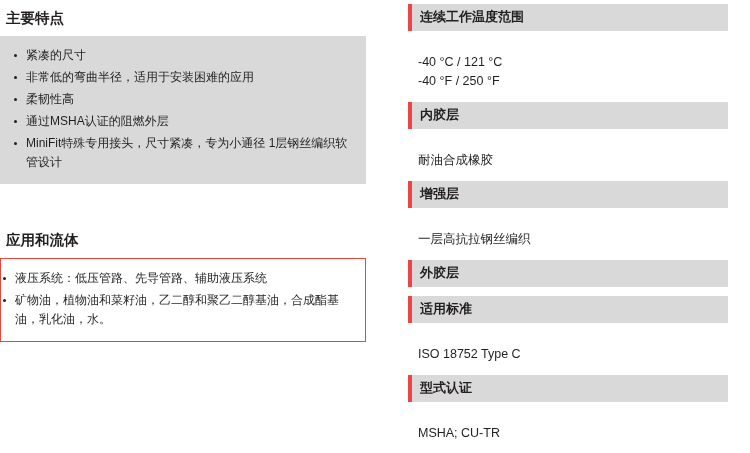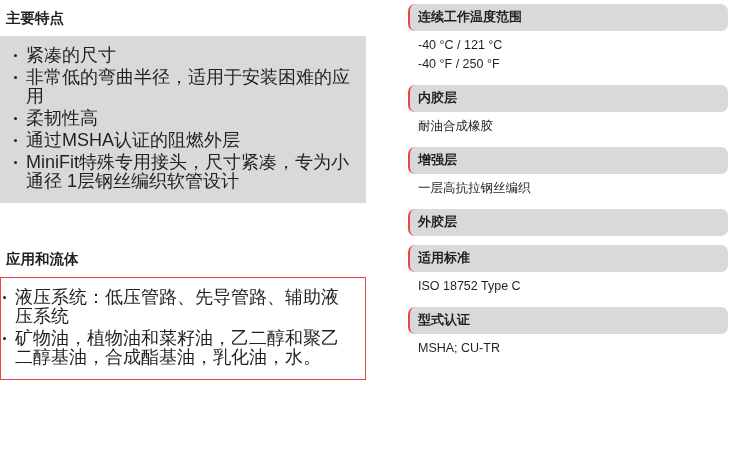--- a/index.html
+++ b/index.html
@@ -52,21 +52,21 @@
   }
 
   ul.bullets {
     list-style: none;
     margin: 0;
     padding: 0;
   }
   ul.bullets li {
     position: relative;
     padding-left: 14px;
-    font-size: 18px;
+    font-size: 12px;
     line-height: 19px;
     margin-bottom: 3px;
     color: #231f20;
   }
   ul.bullets li:last-child { margin-bottom: 0; }
   ul.bullets li::before {
     content: "";
     position: absolute;
     left: 2px;
     top: 8px;
@@ -84,30 +84,29 @@
     left: 408px;
     top: 4px;
     width: 320px;
   }
 
   .spec-block {
     margin-bottom: 9px;
   }
   .spec-head {
     background: #d9d9d9;
-    border-left: 2px solid #ef4444;
+    border-left: 4px solid #ef4444;
     font-size: 13px;
     font-weight: bold;
     color: #231f20;
     padding: 4px 8px 5px 8px;
     line-height: 18px;
-    border-radius: 7px;
   }
   .spec-body {
-    padding: 5px 8px 2px 10px;
+    padding: 22px 8px 2px 10px;
     font-size: 12.5px;
     line-height: 19px;
     color: #231f20;
   }
   .spec-body .line {
     display: block;
   }
 </style>
 </head>
 <body>

